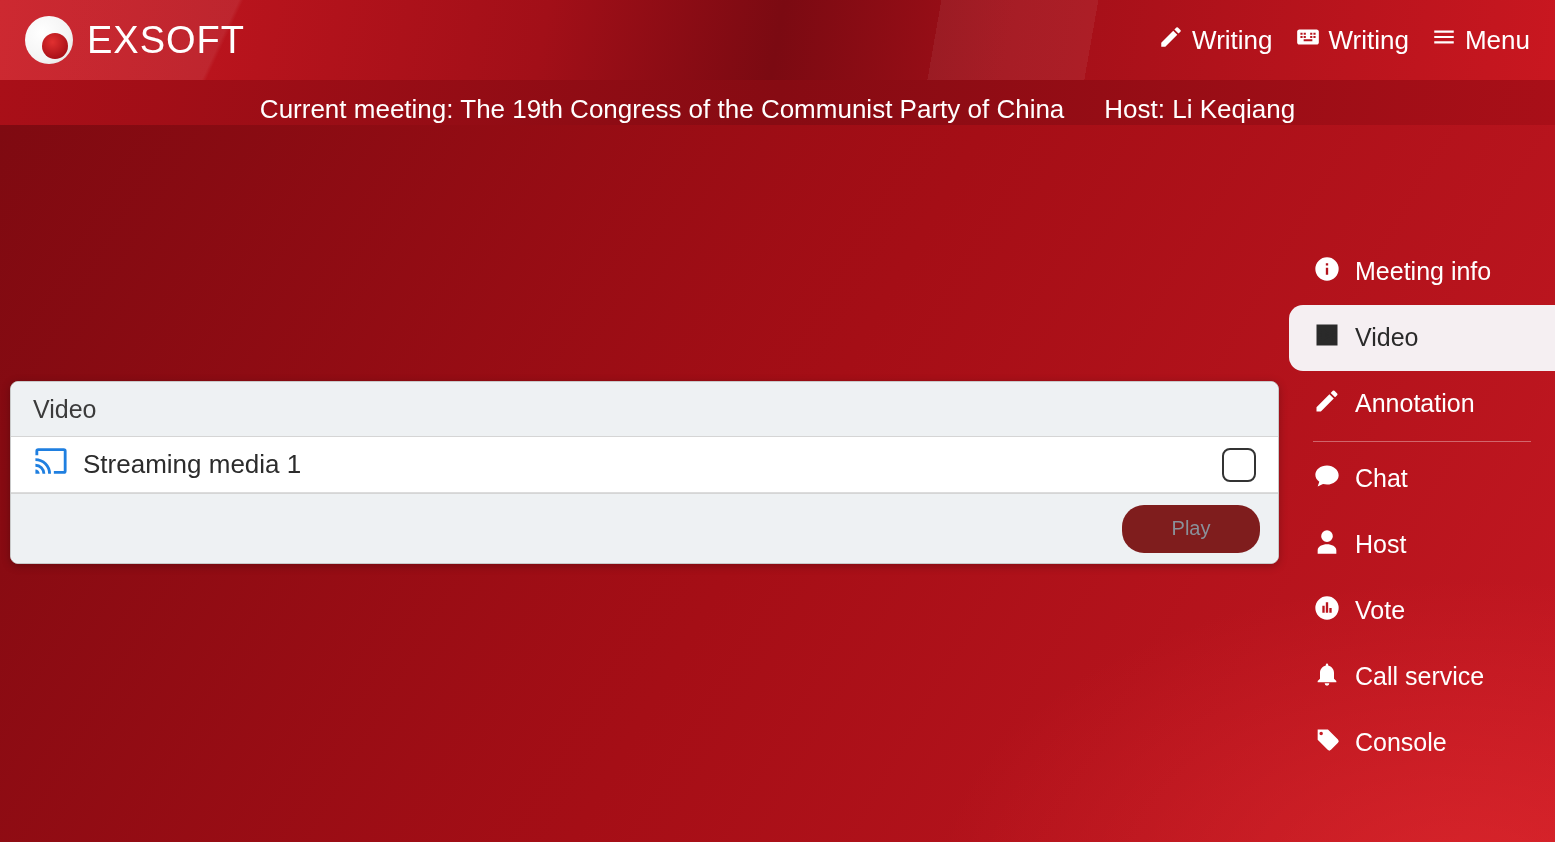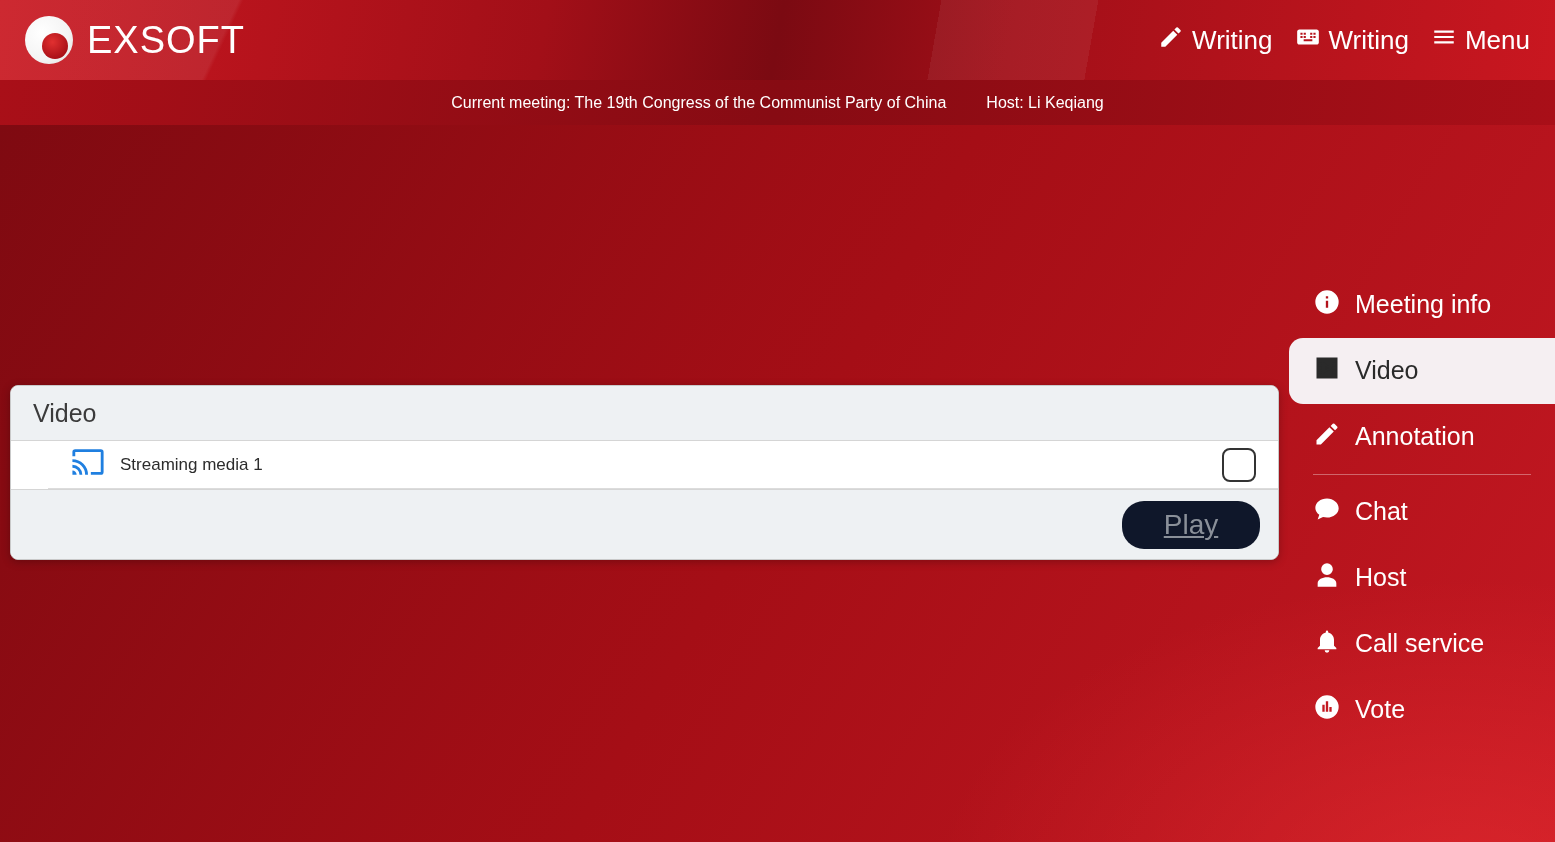--- a/index.html
+++ b/index.html
@@ -53,22 +53,22 @@
 .top-btn .chev { font-size:16px; }
 
 .header-right { margin-left:auto; display:flex; align-items:flex-start; gap:22px; z-index:2; color:#fff; }
 .hr-item { display:flex; align-items:center; gap:8px; font-size:26px; cursor:pointer; }
 .hr-item svg { width:26px; height:26px; fill:#fff; }
 
 
 .infobar {
   height:45px;
   background: linear-gradient(100deg, #a90f18 0%, #870b13 50%, #a90f18 100%);
-  color:#fff; font-size:16px;
-  display:flex; align-items:center; justify-content:center; gap:40px;
+  color:#fff; font-size:26px;
+  display:flex; align-items:flex-end; justify-content:center; gap:40px;
 }
 
 
 .body { flex:1; display:flex; background: linear-gradient(120deg, #7f0a11 0%, #a50e16 50%, #c41822 100%); position:relative; overflow:hidden;align-items:center;}
 .body::before{
  content:'';position:absolute;inset:0;
  background: radial-gradient(ellipse 900px 500px at 95% 105%, rgba(255,60,60,.35), transparent 60%);
  pointer-events:none;
 }
 
@@ -86,39 +86,39 @@
 .panel-title {
   height:55px; padding:0 22px;
   display:flex; align-items:center;
   background:#eef1f3;
   border-bottom:1px solid #d5d5d5;
   border-radius:8px 8px 0 0;
   font-size:25px; color:#3b3b3b;
 }
 .panel-body { flex:1; overflow:auto; }
 .media-row {
-  height:48px; display:flex; align-items:center;
+  height:56px; display:flex; align-items:center;
   padding:0 22px; border-bottom:1px solid #dcdcdc;
-  font-size:17px; color:#2c2c2c; gap:14px;margin-left:37px;
+  font-size:26px; color:#2c2c2c; gap:14px;
 }
 .media-row .cast-icon svg{ width:36px; height:34px; }
 .media-row .ck {
   margin-left:auto; width:34px; height:34px;
   border:2px solid #333; border-radius:8px; background:#fff; cursor:pointer;
 }
 .panel-footer {
   height:70px; background:#eef1f3; border-top:1px solid #d5d5d5;
   display:flex; align-items:center; justify-content:flex-end; padding:0 18px;
   border-radius:0 0 8px 8px;
 }
 .play-btn {
   width:138px; height:48px; border-radius:22px;
-  background:#0f172a; color:#8a9099; font-size:28px;
+  background:#7f1d1d; color:#8a9099; font-size:20px;
   display:flex; align-items:center; justify-content:center;
-  border:none; cursor:pointer;text-decoration:underline;
+  border:none; cursor:pointer;
 }
 
 
 .sidebar {
   width:266px; padding:15px 0 0 0; color:#fff; position:relative; z-index:2;
   display:flex; flex-direction:column;margin-top:32px;
 }
 .side-item {
   height:66px; display:flex; align-items:center; gap:14px;
   padding:0 24px; font-size:25px; cursor:pointer;
@@ -215,25 +215,31 @@
         <span>Chat</span>
       </div>
       <div class="side-item">
         <span><svg viewBox="0 0 24 24">
               <path d="M12 12a5 5 0 1 0 0-10 5 5 0 0 0 0 10zm0 2c-4 0-8 2-8 5v3h16v-3c0-3-4-5-8-5z"></path>
             </svg></span>
         <span>Host</span>
       </div>
       <div class="side-item">
         <span><svg viewBox="0 0 24 24">
+              <path d="M12 2a10 10 0 1 0 0 20 10 10 0 0 0 0-20zM8 16V10h2v6H8zm3 0V7h2v9h-2zm3 0v-4h2v4h-2z"></path>
+            </svg></span>
+        <span>Vote</span>
+      </div>
+      <div class="side-item">
+        <span><svg viewBox="0 0 24 24">
               <path d="M12 22a2 2 0 0 0 2-2h-4a2 2 0 0 0 2 2zm6-6V11c0-3.1-2-5.6-5-6.3V4a1 1 0 1 0-2 0v.7C8 5.4 6 7.9 6 11v5l-2 2v1h16v-1l-2-2z"></path>
             </svg></span>
         <span>Call service</span>
       </div>
       <div class="side-item">
         <span><svg viewBox="0 0 24 24">
-              <path d="M12 2a10 10 0 1 0 0 20 10 10 0 0 0 0-20zM8 16V10h2v6H8zm3 0V7h2v9h-2zm3 0v-4h2v4h-2z"></path>
-            </svg></span>
-        <span>Vote</span>
+              <path d="M21.41 11.58 12.83 3H4v8.83l8.58 8.58a2 2 0 0 0 2.83 0l6-6a2 2 0 0 0 0-2.83zM7 8a1.5 1.5 0 1 1 0-3 1.5 1.5 0 0 1 0 3z"></path>
+            </svg></span>
+        <span>Console</span>
       </div>
     </div>
   </div>
 </div>
 
 </body></html>

